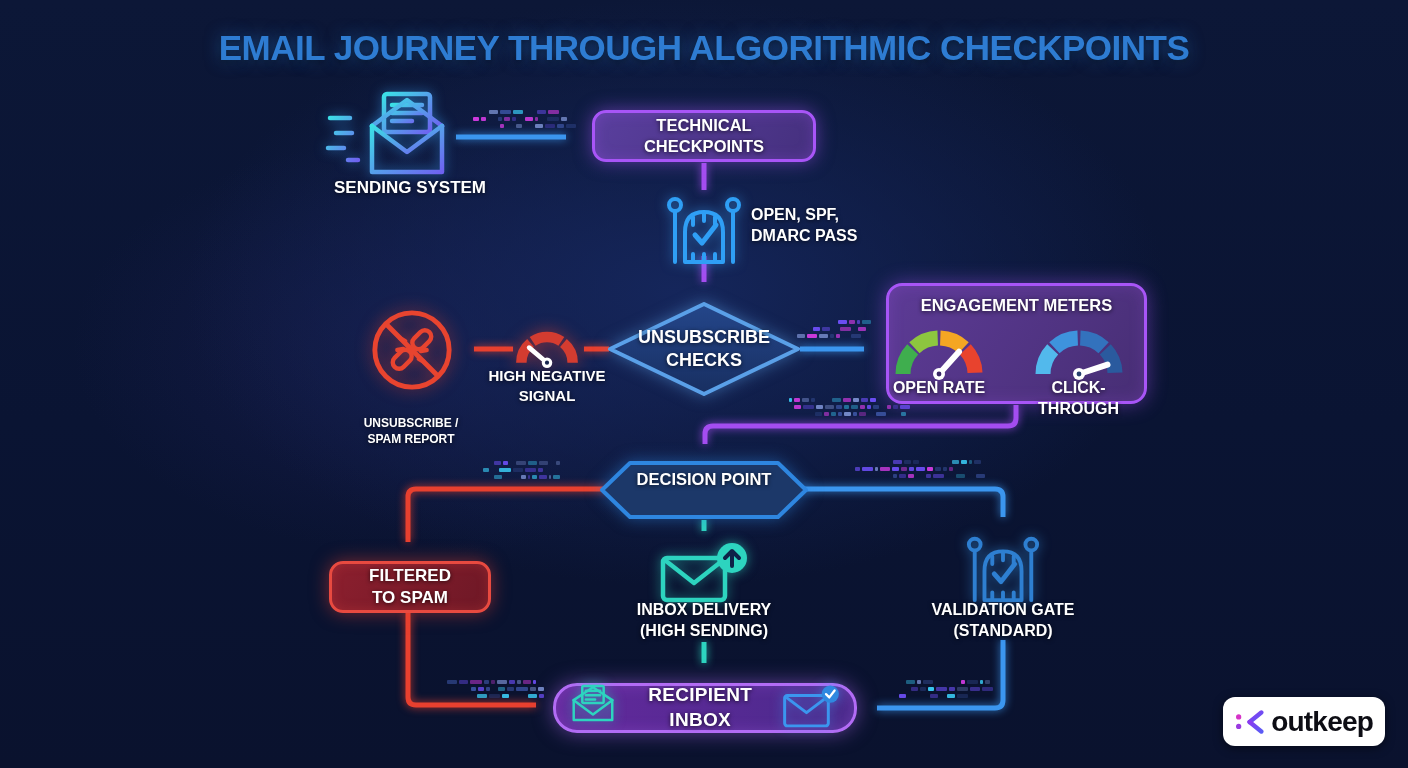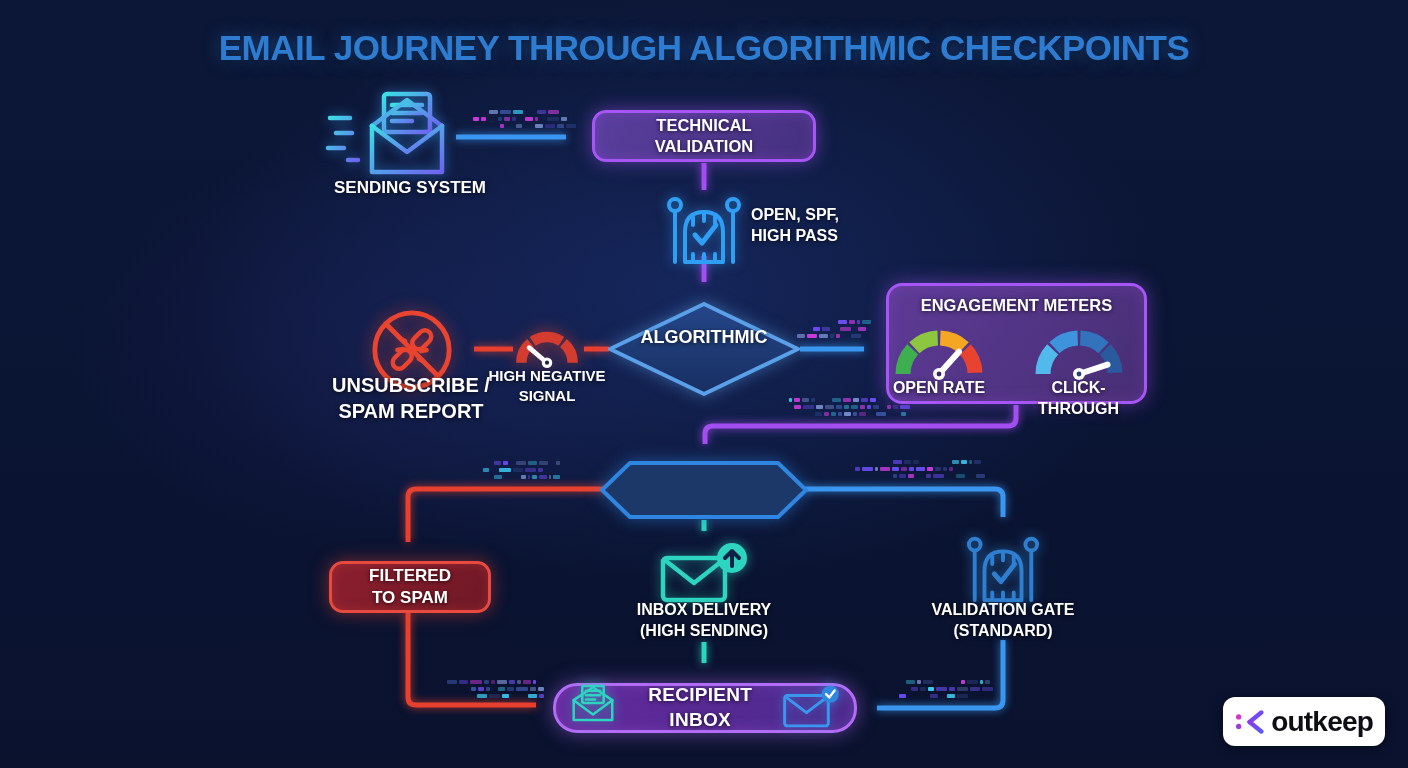--- a/index.html
+++ b/index.html
@@ -138,50 +138,51 @@
       <path d="M70,19 H100 M70,27 H100 M70,35 H90"></path>
       <path d="M50,40 L85,14 L120,40"></path>
       <path d="M50,40 V86 H120 V40"></path>
       <path d="M50,40 L85,66 L120,40"></path>
     </g>
   </svg>
   <div class="abs lbl" style="left:325px;top:177px;width:170px;font-size:17px">SENDING SYSTEM</div>
 
   <div class="abs node-box box-tech">
     <span class="lbl" style="font-size:16.5px">TECHNICAL</span>
-    <span class="lbl" style="font-size:16.5px">VALIDATION</span>
+    <span class="lbl" style="font-size:16.5px">CHECKPOINTS</span>
   </div>
 
   <svg class="abs icon-glow-blue" style="left:664px;top:188px" width="80" height="80" viewBox="0 0 80 80">
     <g stroke="#2f9ff5" stroke-width="4" fill="none" stroke-linecap="round" stroke-linejoin="round">
       <circle cx="11" cy="17" r="6"></circle>
         <circle cx="69" cy="17" r="6"></circle>
       <path d="M11,24 V74 M69,24 V74"></path>
       <path d="M21,74 V44 Q21,24 40,24 Q59,24 59,44 V74 Z"></path>
       <path d="M29,29 V37 M40,25 V33 M51,29 V37 M29,66 V74 M40,66 V74 M51,66 V74"></path>
       <path d="M31,47 L38,55 L52,37" stroke-width="5"></path>
     </g>
   </svg>
   <div class="abs" style="left:751px;top:205px">
     <div class="lbl" style="text-align:left;font-size:16px">OPEN, SPF,</div>
-    <div class="lbl" style="text-align:left;font-size:16px">HIGH PASS</div>
+    <div class="lbl" style="text-align:left;font-size:16px">DMARC PASS</div>
   </div>
 
   <div class="abs" style="left:606px;top:300px;width:196px;height:98px">
     <svg width="196" height="98" viewBox="0 0 196 98" style="filter:drop-shadow(0 0 8px rgba(90,160,232,.5))">
       <defs>
           <linearGradient id="gdia" x1="0" y1="0" x2="0" y2="1">
         <stop offset="0" stop-color="#24468a"></stop>
             <stop offset="1" stop-color="#182f61"></stop>
           </linearGradient>
         </defs>
       <polygon points="98,4 192,49 98,94 4,49" fill="url(#gdia)" stroke="#5aa0e8" stroke-width="4" stroke-linejoin="round"></polygon>
     </svg>
     <div class="abs lbl" style="left:0;top:26px;width:196px;font-size:18px">
-      <div>ALGORITHMIC</div>
+      <div>UNSUBSCRIBE</div>
+      <div>CHECKS</div>
     </div>
   </div>
 
   <svg class="abs icon-glow-red" style="left:512px;top:320px" width="70" height="48" viewBox="0 0 60 40">
     <g stroke="#d43c30" stroke-width="9" fill="none">
       <path d="M8,36 A22,22 0 0 1 15.9,19.1"></path>
       <path d="M17.7,17.8 A22,22 0 0 1 42.3,17.8"></path>
       <path d="M44.1,19.1 A22,22 0 0 1 52,36"></path>
     </g>
     <line x1="30" y1="36" x2="14.7" y2="23.1" stroke="#fff" stroke-width="4" stroke-linecap="round"></line>
@@ -197,21 +198,21 @@
     <g stroke="#e8442f" fill="none" stroke-linecap="round" stroke-linejoin="round">
       <circle cx="45" cy="45" r="38" stroke-width="5"></circle>
       <g stroke-width="4.5">
         <rect x="24" y="48" width="22" height="13" rx="6.5" transform="rotate(-45 35 54.5)"></rect>
         <rect x="44" y="28" width="22" height="13" rx="6.5" transform="rotate(-45 55 34.5)"></rect>
         <path d="M38,36 l-5,-3 M36,44 l-6,1 M52,54 l5,3 M54,46 l6,-1"></path>
       </g>
       <line x1="19" y1="19" x2="71" y2="71" stroke-width="5"></line>
     </g>
   </svg>
-  <div class="abs lbl" style="left:325px;top:372px;width:172px;font-size:20px">
+  <div class="abs lbl" style="left:325px;top:416px;width:172px;font-size:12px">
     <div>UNSUBSCRIBE /</div>
     <div>SPAM REPORT</div>
   </div>
 
   <div class="abs node-box box-engage">
     <div class="lbl engage-title">ENGAGEMENT METERS</div>
     <div class="gauge-row">
       <div class="gauge-cell">
         <svg width="100" height="62" viewBox="0 0 100 60">
           <g fill="none" stroke-width="15">
@@ -241,20 +242,21 @@
         <div class="lbl">CLICK-THROUGH</div>
       </div>
     </div>
   </div>
 
   <div class="abs" style="left:598px;top:459px;width:212px;height:62px">
     <svg width="212" height="62" viewBox="0 0 212 62" style="filter:drop-shadow(0 0 8px rgba(46,134,224,.5))">
       <polygon points="32,4 180,4 208,31 180,58 32,58 4,31" fill="#1c3869" stroke="#2e86e0" stroke-width="4" stroke-linejoin="round"></polygon>
     </svg>
     <div class="abs lbl" style="left:0;top:10px;width:212px;font-size:16.5px">
+      <div>DECISION POINT</div>
     </div>
   </div>
 
   <div class="abs node-box box-spam">
     <span class="lbl" style="font-size:17px">FILTERED</span>
     <span class="lbl" style="font-size:17px">TO SPAM</span>
   </div>
 
   <svg class="abs icon-glow-teal" style="left:658px;top:542px" width="92" height="62" viewBox="0 0 92 62">
     <g stroke="#2dd4bf" stroke-width="4.5" fill="none" stroke-linecap="round" stroke-linejoin="round">

